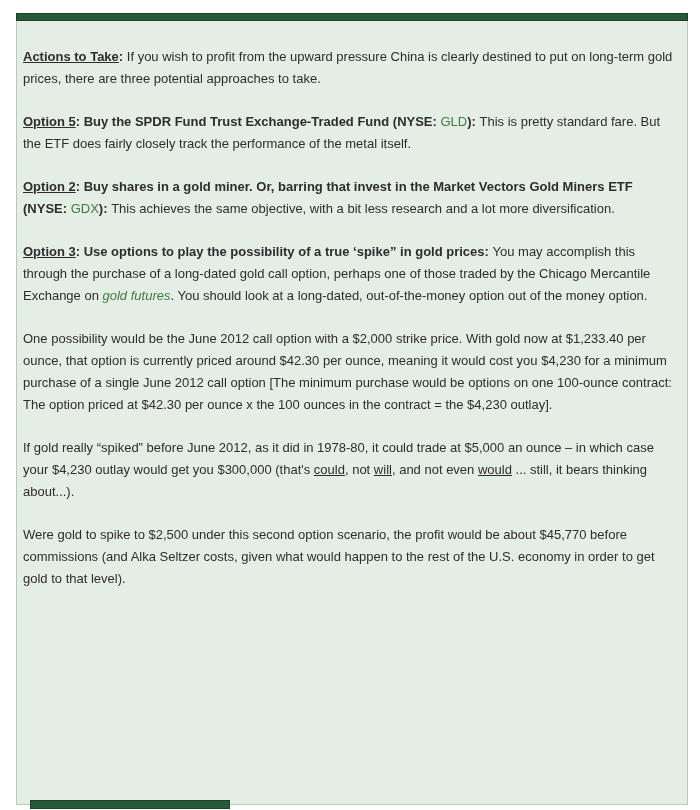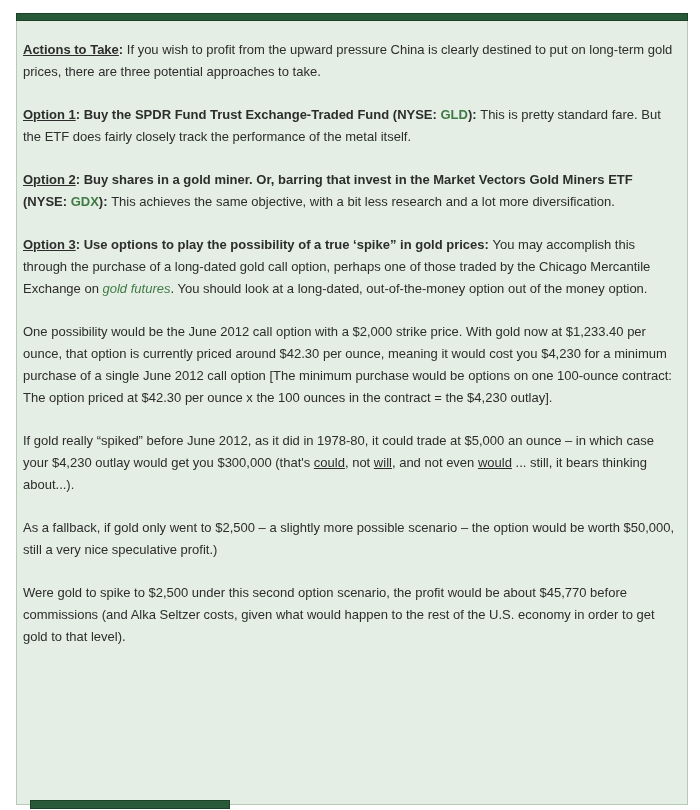--- a/index.html
+++ b/index.html
@@ -32,55 +32,54 @@
     background:var(--bar);
     border:1px solid var(--bar-border);
     box-sizing:border-box;
   }
   .content-box{
     box-sizing:border-box;
     height:784px;
     background:var(--box-bg);
     border:1px solid var(--box-border);
     border-top:none;
-    padding:18px 12px 0 6px;
+    padding:25px 12px 0 6px;
     overflow:hidden;
   }
   .para{
     margin:0 0 21px 0;
     font-size:13px;
     line-height:22px;
     color:var(--text);
   }
   .seg-bu{font-weight:bold;text-decoration:underline;}
   .seg-b{font-weight:bold;}
-  .seg-bg{font-weight:bold;color:var(--link);}
+  .seg-bg{font-weight:normal;color:var(--link);}
   .seg-g{color:var(--link);font-style:italic;}
   .seg-iu{text-decoration:underline;}
   .seg-r{}
   .bottom-bar{
     position:absolute;
     left:30px;bottom:1px;
     width:200px;height:9px;
     background:var(--bar);
     border:1px solid var(--bar-border);
     box-sizing:border-box;
   }
 </style>
 </head>
 <body>
 
 <div class="page">
   <div class="column">
     <div class="top-bar"></div>
     <div class="content-box">
         <p class="para"><span class="seg-bu">Actions to Take</span><span class="seg-b">: </span><span class="seg-r">If you wish to profit from the upward pressure China is clearly destined to put on long-term gold prices, there are three potential approaches to take.</span></p>
-        <p class="para"><span class="seg-bu">Option 1</span><span class="seg-b">: Buy the SPDR Fund Trust Exchange-Traded Fund (NYSE: </span><span class="seg-bg">GLD</span><span class="seg-b">): </span><span class="seg-r">This is pretty standard fare. But the ETF does fairly closely track the performance of the metal itself.</span></p>
+        <p class="para"><span class="seg-bu">Option 5</span><span class="seg-b">: Buy the SPDR Fund Trust Exchange-Traded Fund (NYSE: </span><span class="seg-bg">GLD</span><span class="seg-b">): </span><span class="seg-r">This is pretty standard fare. But the ETF does fairly closely track the performance of the metal itself.</span></p>
         <p class="para"><span class="seg-bu">Option 2</span><span class="seg-b">: Buy shares in a gold miner. Or, barring that invest in the Market Vectors Gold Miners ETF (NYSE: </span><span class="seg-bg">GDX</span><span class="seg-b">): </span><span class="seg-r">This achieves the same objective, with a bit less research and a lot more diversification.</span></p>
         <p class="para"><span class="seg-bu">Option 3</span><span class="seg-b">: Use options to play the possibility of a true ‘spike” in gold prices: </span><span class="seg-r">You may accomplish this through the purchase of a long-dated gold call option, perhaps one of those traded by the Chicago Mercantile Exchange on </span><span class="seg-g">gold futures</span><span class="seg-r">. You should look at a long-dated, out-of-the-money option out of the money option.</span></p>
         <p class="para"><span class="seg-r">One possibility would be the June 2012 call option with a $2,000 strike price. With gold now at $1,233.40 per ounce, that option is currently priced around $42.30 per ounce, meaning it would cost you $4,230 for a minimum purchase of a single June 2012 call option [The minimum purchase would be options on one 100-ounce contract: The option priced at $42.30 per ounce x the 100 ounces in the contract = the $4,230 outlay].</span></p>
         <p class="para"><span class="seg-r">If gold really “spiked” before June 2012, as it did in 1978-80, it could trade at $5,000 an ounce – in which case your $4,230 outlay would get you $300,000 (that's </span><span class="seg-iu">could</span><span class="seg-r">, not </span><span class="seg-iu">will</span><span class="seg-r">, and not even </span><span class="seg-iu">would</span><span class="seg-r"> ... still, it bears thinking about...).</span></p>
-        <p class="para"><span class="seg-r">As a fallback, if gold only went to $2,500 – a slightly more possible scenario – the option would be worth $50,000, still a very nice speculative profit.)</span></p>
         <p class="para"><span class="seg-r">Were gold to spike to $2,500 under this second option scenario, the profit would be about $45,770 before commissions (and Alka Seltzer costs, given what would happen to the rest of the U.S. economy in order to get gold to that level).</span></p>
       </div>
   </div>
   <div class="bottom-bar"></div>
 </div>
 
 </body></html>

